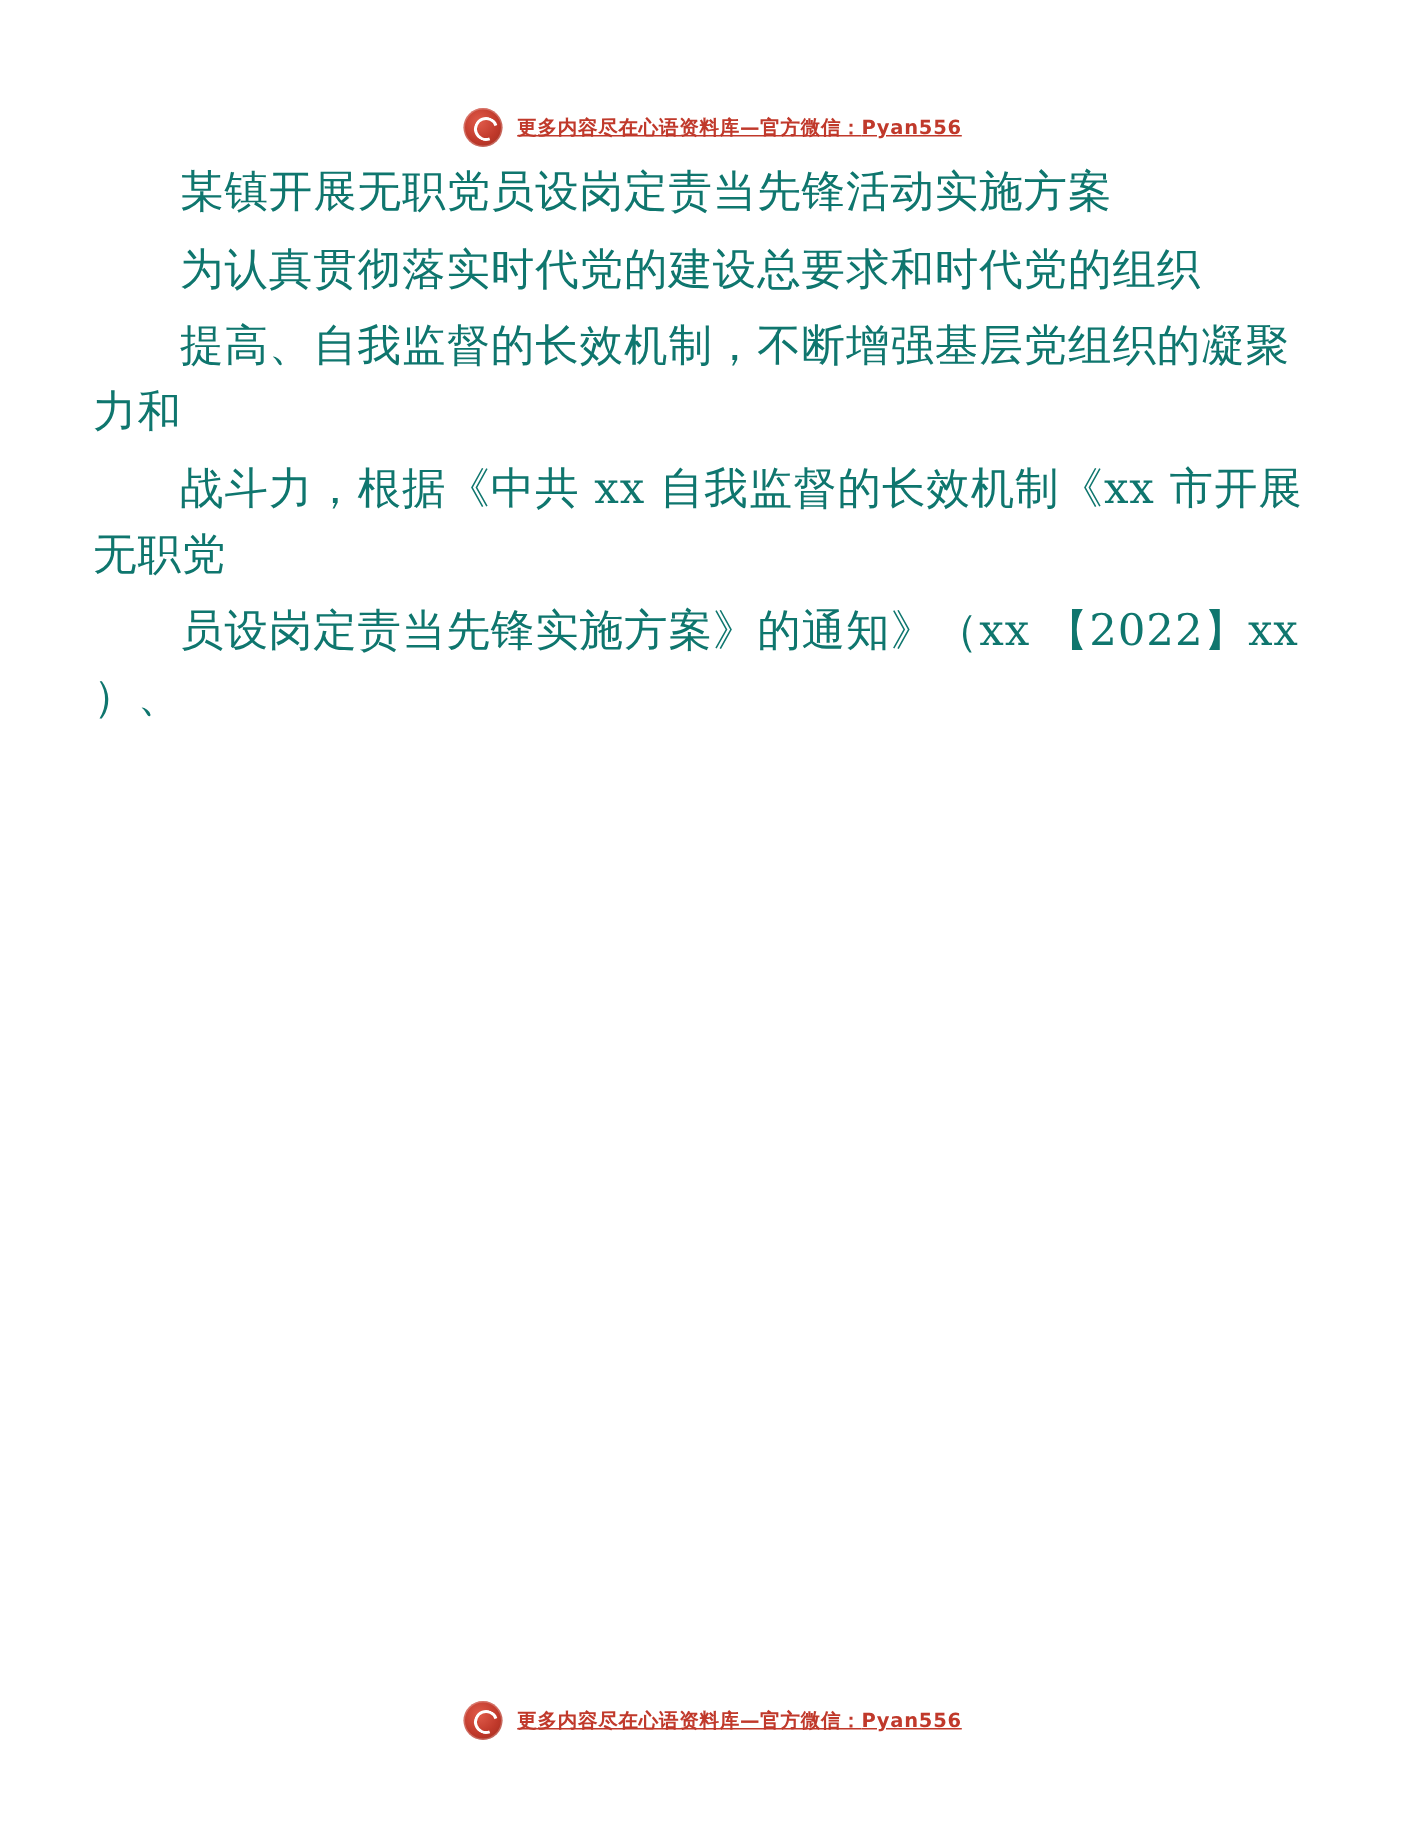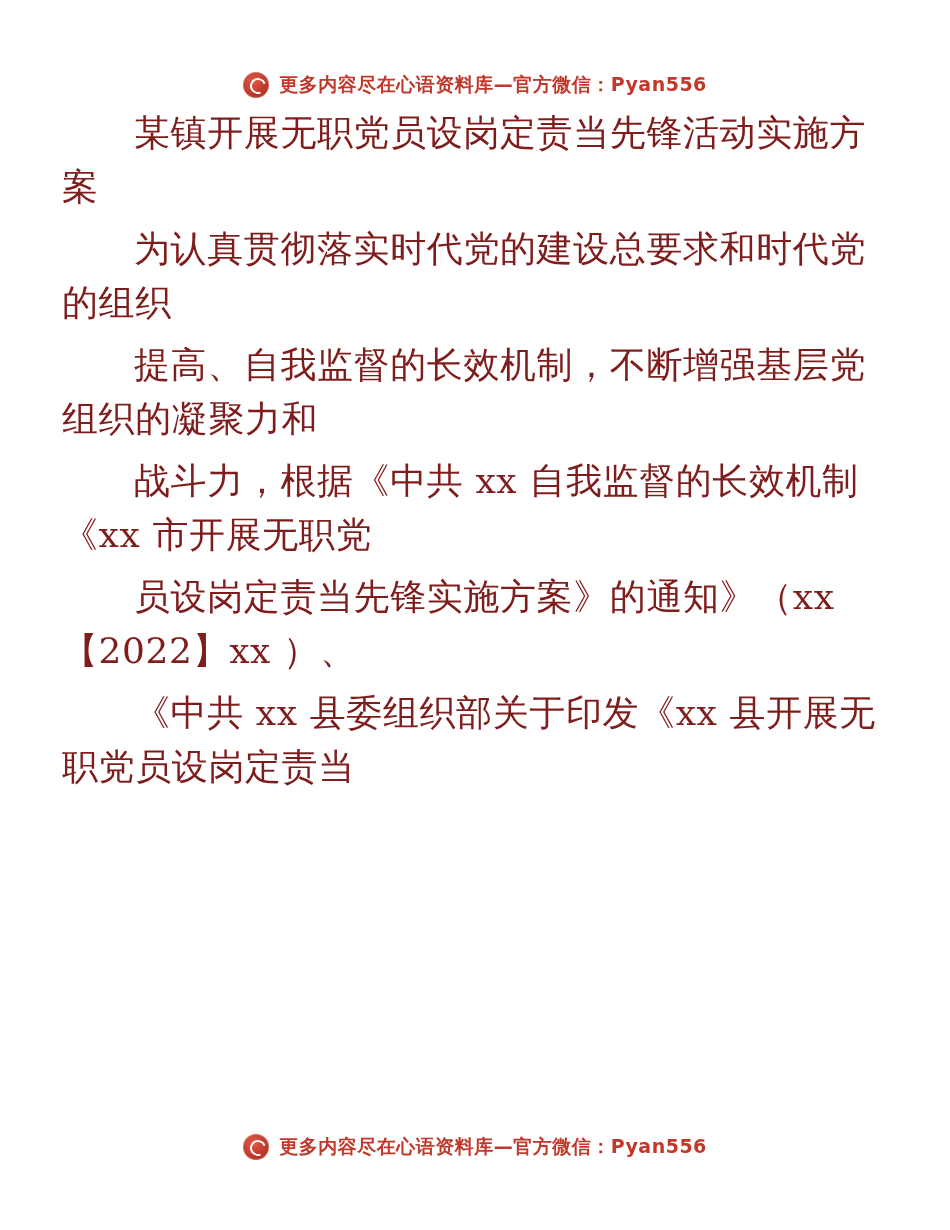--- a/index.html
+++ b/index.html
@@ -54,65 +54,65 @@
     width: 12px;
     height: 12px;
     border: 2px solid #ffffff;
     border-right-color: transparent;
     border-radius: 50%;
     transform: rotate(25deg);
   }
   .wm-text {
     font-family: "DejaVu Sans", "Liberation Sans", sans-serif;
     font-weight: bold;
-    font-size: 19px;
+    font-size: 13px;
     letter-spacing: 0.5px;
     color: #c0392b;
     white-space: nowrap;
+    text-decoration: underline;
   }
   .wm-text .wx { color: #c0392b; }
 
   
   .doc-body {
     flex: 1 1 auto;
     padding: 0 62px;
     box-sizing: border-box;
     display: flex;
     flex-direction: column;
     justify-content: flex-start;
   }
   .para {
-    font-size: 36px;
+    font-size: 29px;
     line-height: 1.50;
     text-indent: 2em;
     margin: 0 0 8px 0;
     letter-spacing: 0.6px;
     text-align: left;
     word-break: break-word;
-    color: #7f1d1d;
+    color: #0f766e;
   }
   .para:first-child { margin-top: 8px; }
 </style>
 </head>
 <body>
 
 <div class="page">
 
   <div class="watermark watermark-top">
     <span class="wm-logo"></span>
     <span class="wm-text"><span>更多内容尽在心语资料库—官方微信：</span><span class="wx">Pyan556</span></span>
   </div>
 
   <div class="doc-body">
     <p class="para">某镇开展无职党员设岗定责当先锋活动实施方案</p>
     <p class="para">为认真贯彻落实时代党的建设总要求和时代党的组织</p>
     <p class="para">提高、自我监督的长效机制，不断增强基层党组织的凝聚力和</p>
     <p class="para">战斗力，根据《中共 xx 自我监督的长效机制《xx 市开展无职党</p>
     <p class="para">员设岗定责当先锋实施方案》的通知》（xx 【2022】xx ）、</p>
-    <p class="para">《中共 xx 县委组织部关于印发《xx 县开展无职党员设岗定责当</p>
   </div>
 
   <div class="watermark watermark-bottom">
     <span class="wm-logo"></span>
     <span class="wm-text"><span>更多内容尽在心语资料库—官方微信：</span><span class="wx">Pyan556</span></span>
   </div>
 
 </div>
 
 </body></html>

